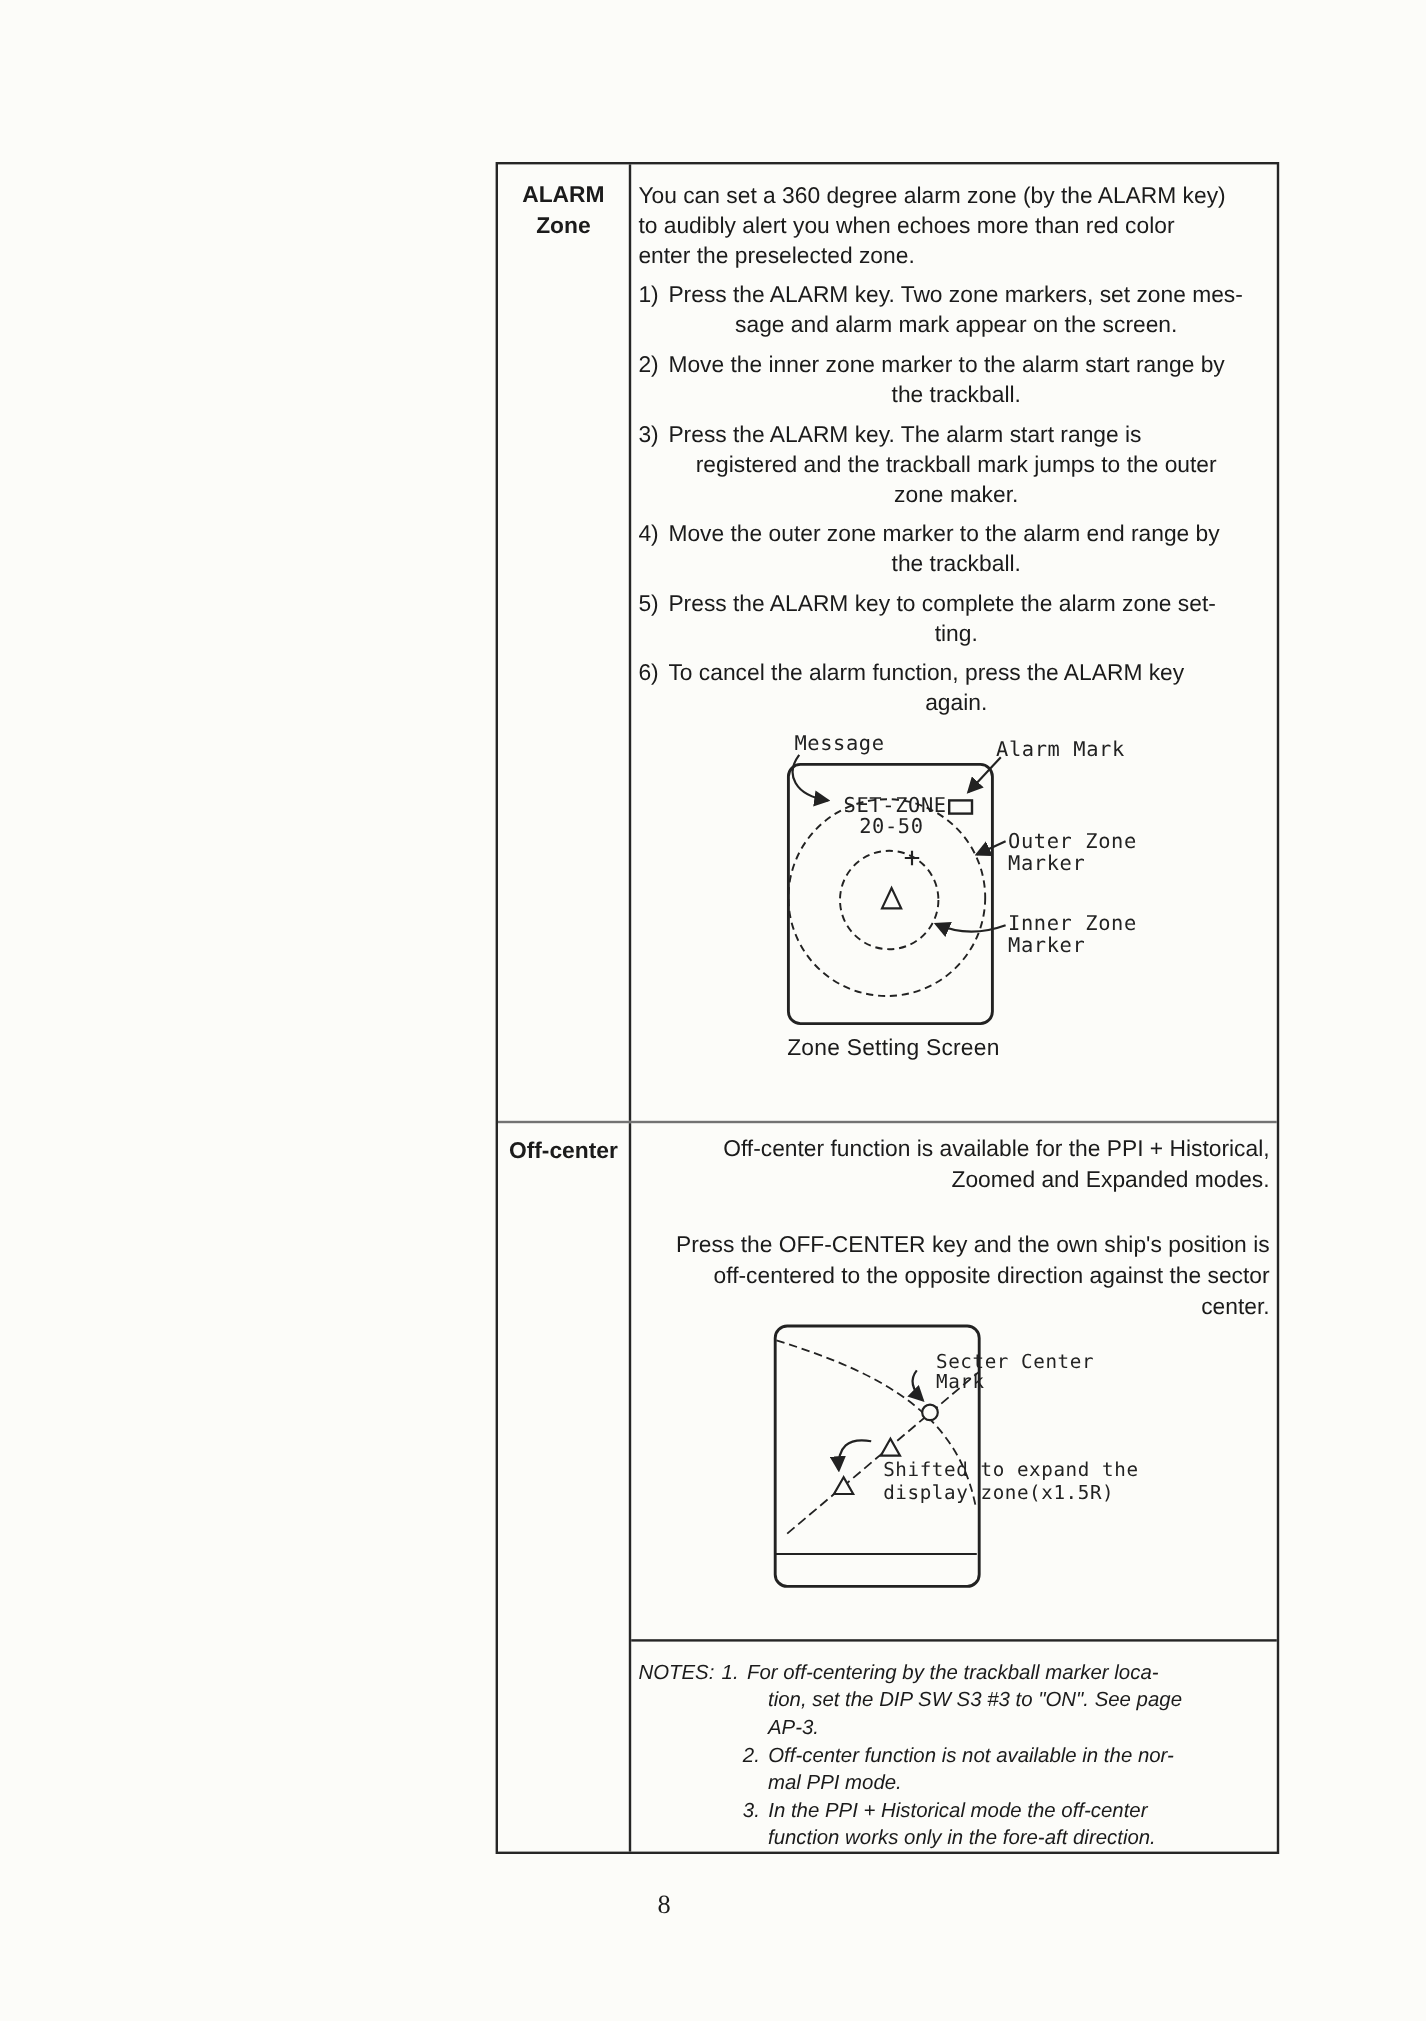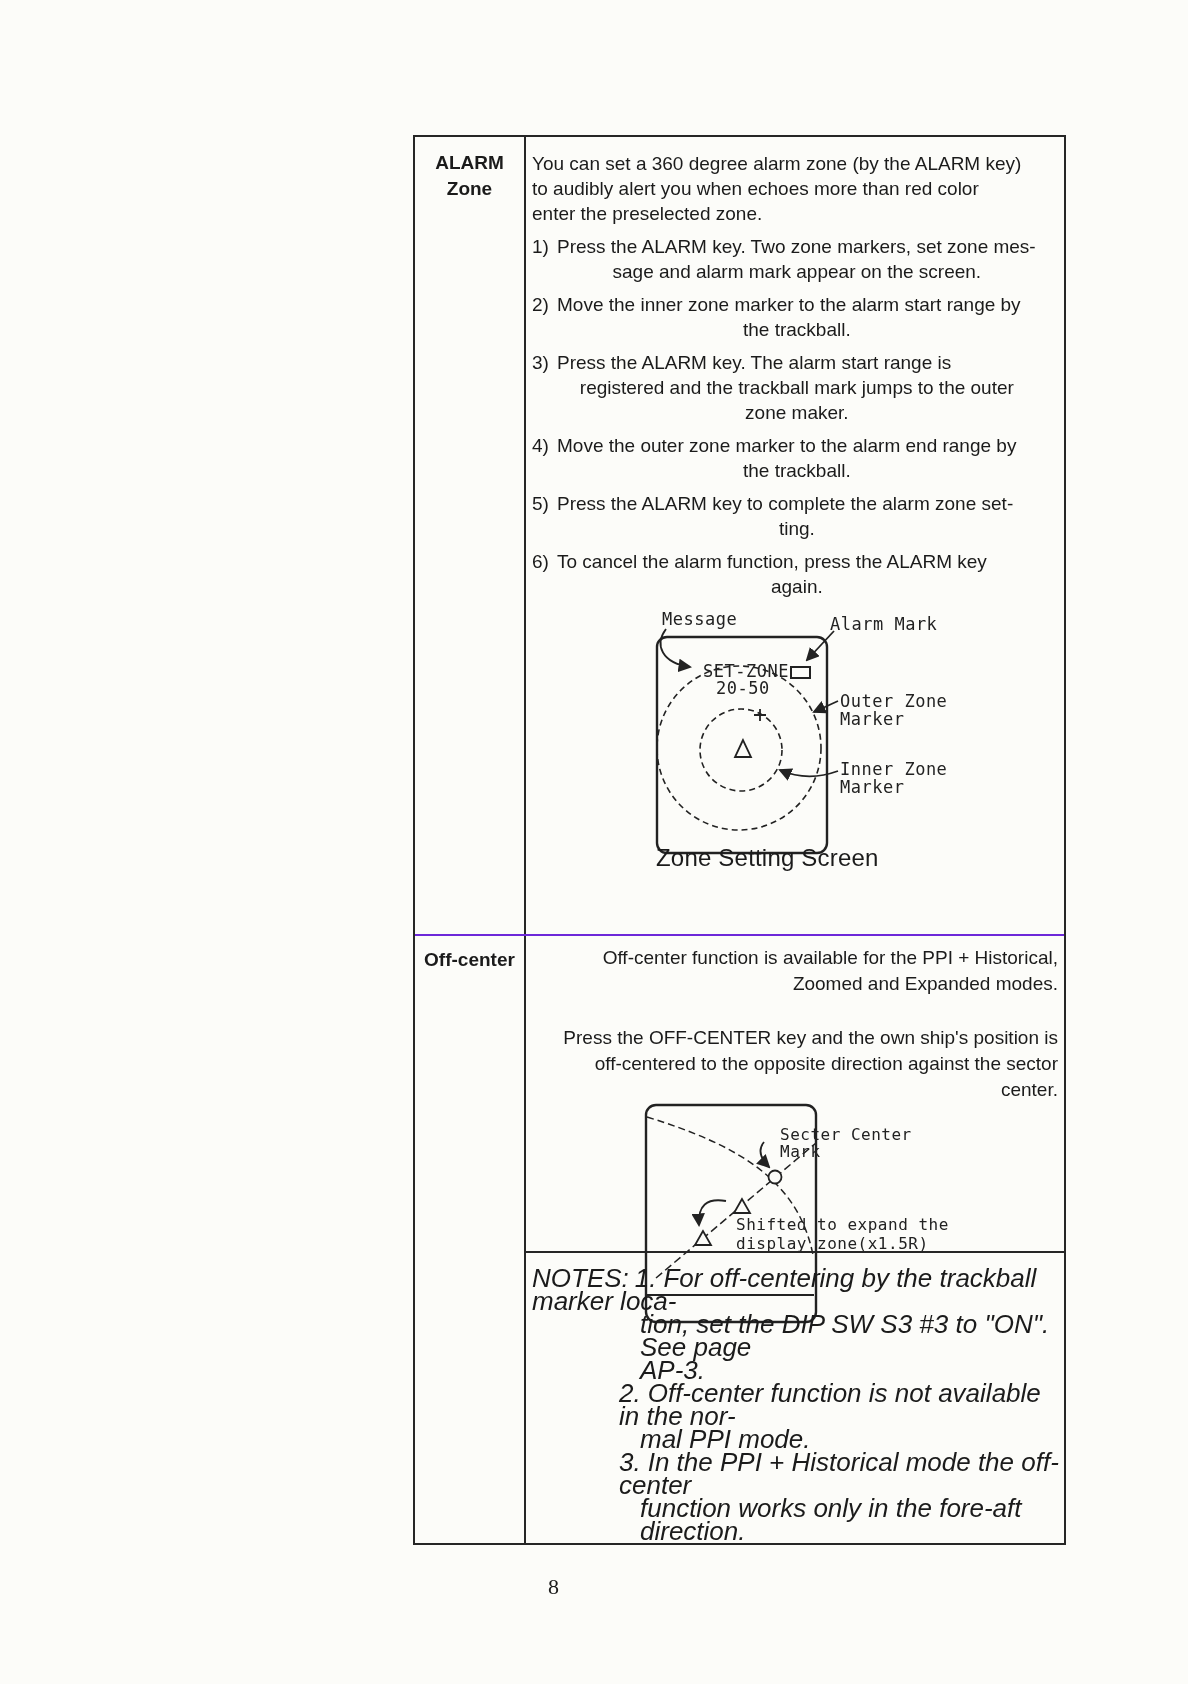--- a/index.html
+++ b/index.html
@@ -12,21 +12,21 @@
     overflow:hidden;
   }
   .sheet{position:absolute;left:0;top:0;width:1188px;height:1684px;}
   .doc-table{
     position:absolute;left:413px;top:135px;width:653px;
     border:2px solid #262626;
     box-sizing:border-box;
     background:transparent;
   }
   .t-row{display:flex;}
-  .row-alarm{height:797px;border-bottom:2px solid #6d28d9;}
+  .row-alarm{height:797px;border-bottom:2px solid #737373;}
   .row-offcenter{height:607px;border-radius:19px;}
   .label-cell{
     width:111px;flex:0 0 111px;
     border-right:2px solid #262626;
     box-sizing:border-box;
     text-align:center;
     font-weight:bold;font-size:19px;line-height:26px;
     padding-top:13px;
   }
   .right-col{flex:1;display:flex;flex-direction:column;min-width:0;}
@@ -42,32 +42,32 @@
   .para{margin:0;}
   .para2{margin-top:28px;}
   .step{margin-top:8px;}
   .s-num{display:inline-block;min-width:19px;margin-right:6px;}
   .s-cont{padding-left:26px;text-align:center;}
   .notes-cell{
     border-top:2px solid #262626;
     flex:1;
     box-sizing:border-box;
     font-style:italic;
-    font-size:26px;line-height:23px;
+    font-size:17px;line-height:23px;
     padding:14px 4px 0 6px;
     position:relative;
   }
   .n-prefix{margin-right:6px;}
   .n-num{margin-right:7px;}
   .n-first{padding-left:87px;}
   .n-cont{padding-left:108px;}
   .diagram-svg{position:absolute;}
   .dg-caption{
-    position:absolute;left:130px;top:708px;
-    font-size:24px;letter-spacing:0.2px;
+    position:absolute;left:130px;top:724px;
+    font-size:19px;letter-spacing:0.2px;
     white-space:nowrap;
   }
   .page-number{
     position:absolute;left:548px;top:1574px;
     font-size:22px;font-family:"Liberation Serif", serif;
   }
   svg text{
     font-family:"DejaVu Sans Mono", monospace;
     fill:#222;
   }

